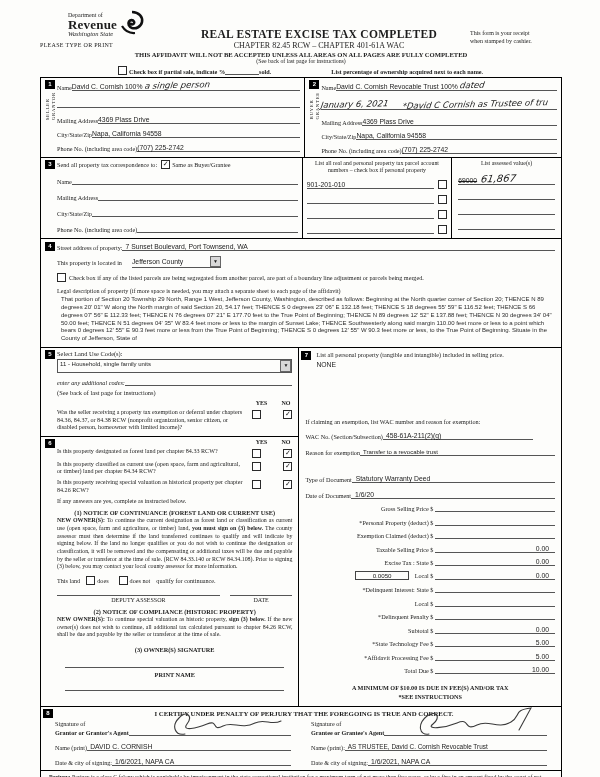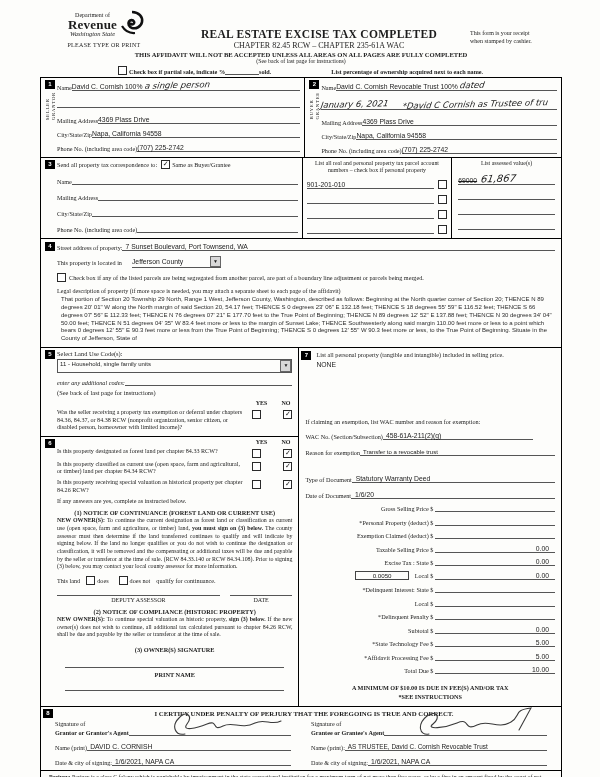--- a/index.html
+++ b/index.html
@@ -1,21 +1,21 @@
 <!DOCTYPE html>
 <html><head>
 <meta charset="utf-8">
 <style>
   html,body{margin:0;padding:0;background:#e9e9e7;}
   .page{position:relative;width:600px;height:777px;background:#fdfdfb;margin:0 auto;
         font-family:"Liberation Serif",serif;color:#1c1c1c;overflow:hidden;}
   .inner{position:absolute;left:40px;top:12px;width:522px;}
   
   .hdr{display:flex;align-items:flex-start;}
-  .logo-block{width:128px;position:relative;text-align:center;}
+  .logo-block{width:128px;position:relative;}
   .logo-row{display:flex;align-items:flex-start;margin-left:28px;}
   .logo-txt{line-height:1;}
   .lg1{font-size:6px;}
   .lg2{font-size:13px;font-weight:bold;letter-spacing:.2px;}
   .lg3{font-size:6.5px;font-style:italic;}
   .swirl{margin-left:2px;margin-top:-2px;}
   .please{font-size:6px;letter-spacing:.3px;margin-top:4px;margin-left:0;}
   .hdr-c{flex:1;text-align:center;padding-top:16px;}
   .title{font-size:11.5px;font-weight:bold;letter-spacing:.3px;}
   .subtitle{font-size:8px;margin-top:1px;}
@@ -100,21 +100,21 @@
         </div>
         <svg class="swirl" width="26" height="26" viewBox="0 0 26 26">
           <path d="M13 2 C20 2 24 7 23 12 C22 17 17 19 13 18 C10 17 8.5 14 10 11.5 C11.2 9.6 14 9.6 15 11.5 C15.7 13 14.6 14.6 13 14.5 C12 14.4 11.4 13.6 11.6 12.6" fill="none" stroke="#111" stroke-width="2.6"></path>
           <path d="M3 16 C6 21 10 23.5 16 23" fill="none" stroke="#111" stroke-width="2.2"></path>
         </svg>
       </div>
       <div class="please">PLEASE TYPE OR PRINT</div>
     </div>
     <div class="hdr-c">
       <div class="title">REAL ESTATE EXCISE TAX COMPLETED</div>
-      <div class="subtitle">CHAPTER 82.45 RCW – CHAPTER 235-61A WAC</div>
+      <div class="subtitle">CHAPTER 82.45 RCW – CHAPTER 401-61A WAC</div>
     </div>
     <div class="hdr-r">
       <div>This form is your receipt</div>
       <div>when stamped by cashier.</div>
     </div>
   </div>
   <div class="warn">THIS AFFIDAVIT WILL NOT BE ACCEPTED UNLESS ALL AREAS ON ALL PAGES ARE FULLY COMPLETED</div>
   <div class="seeback">(See back of last page for instructions)</div>
 
   <div class="presale-row">

